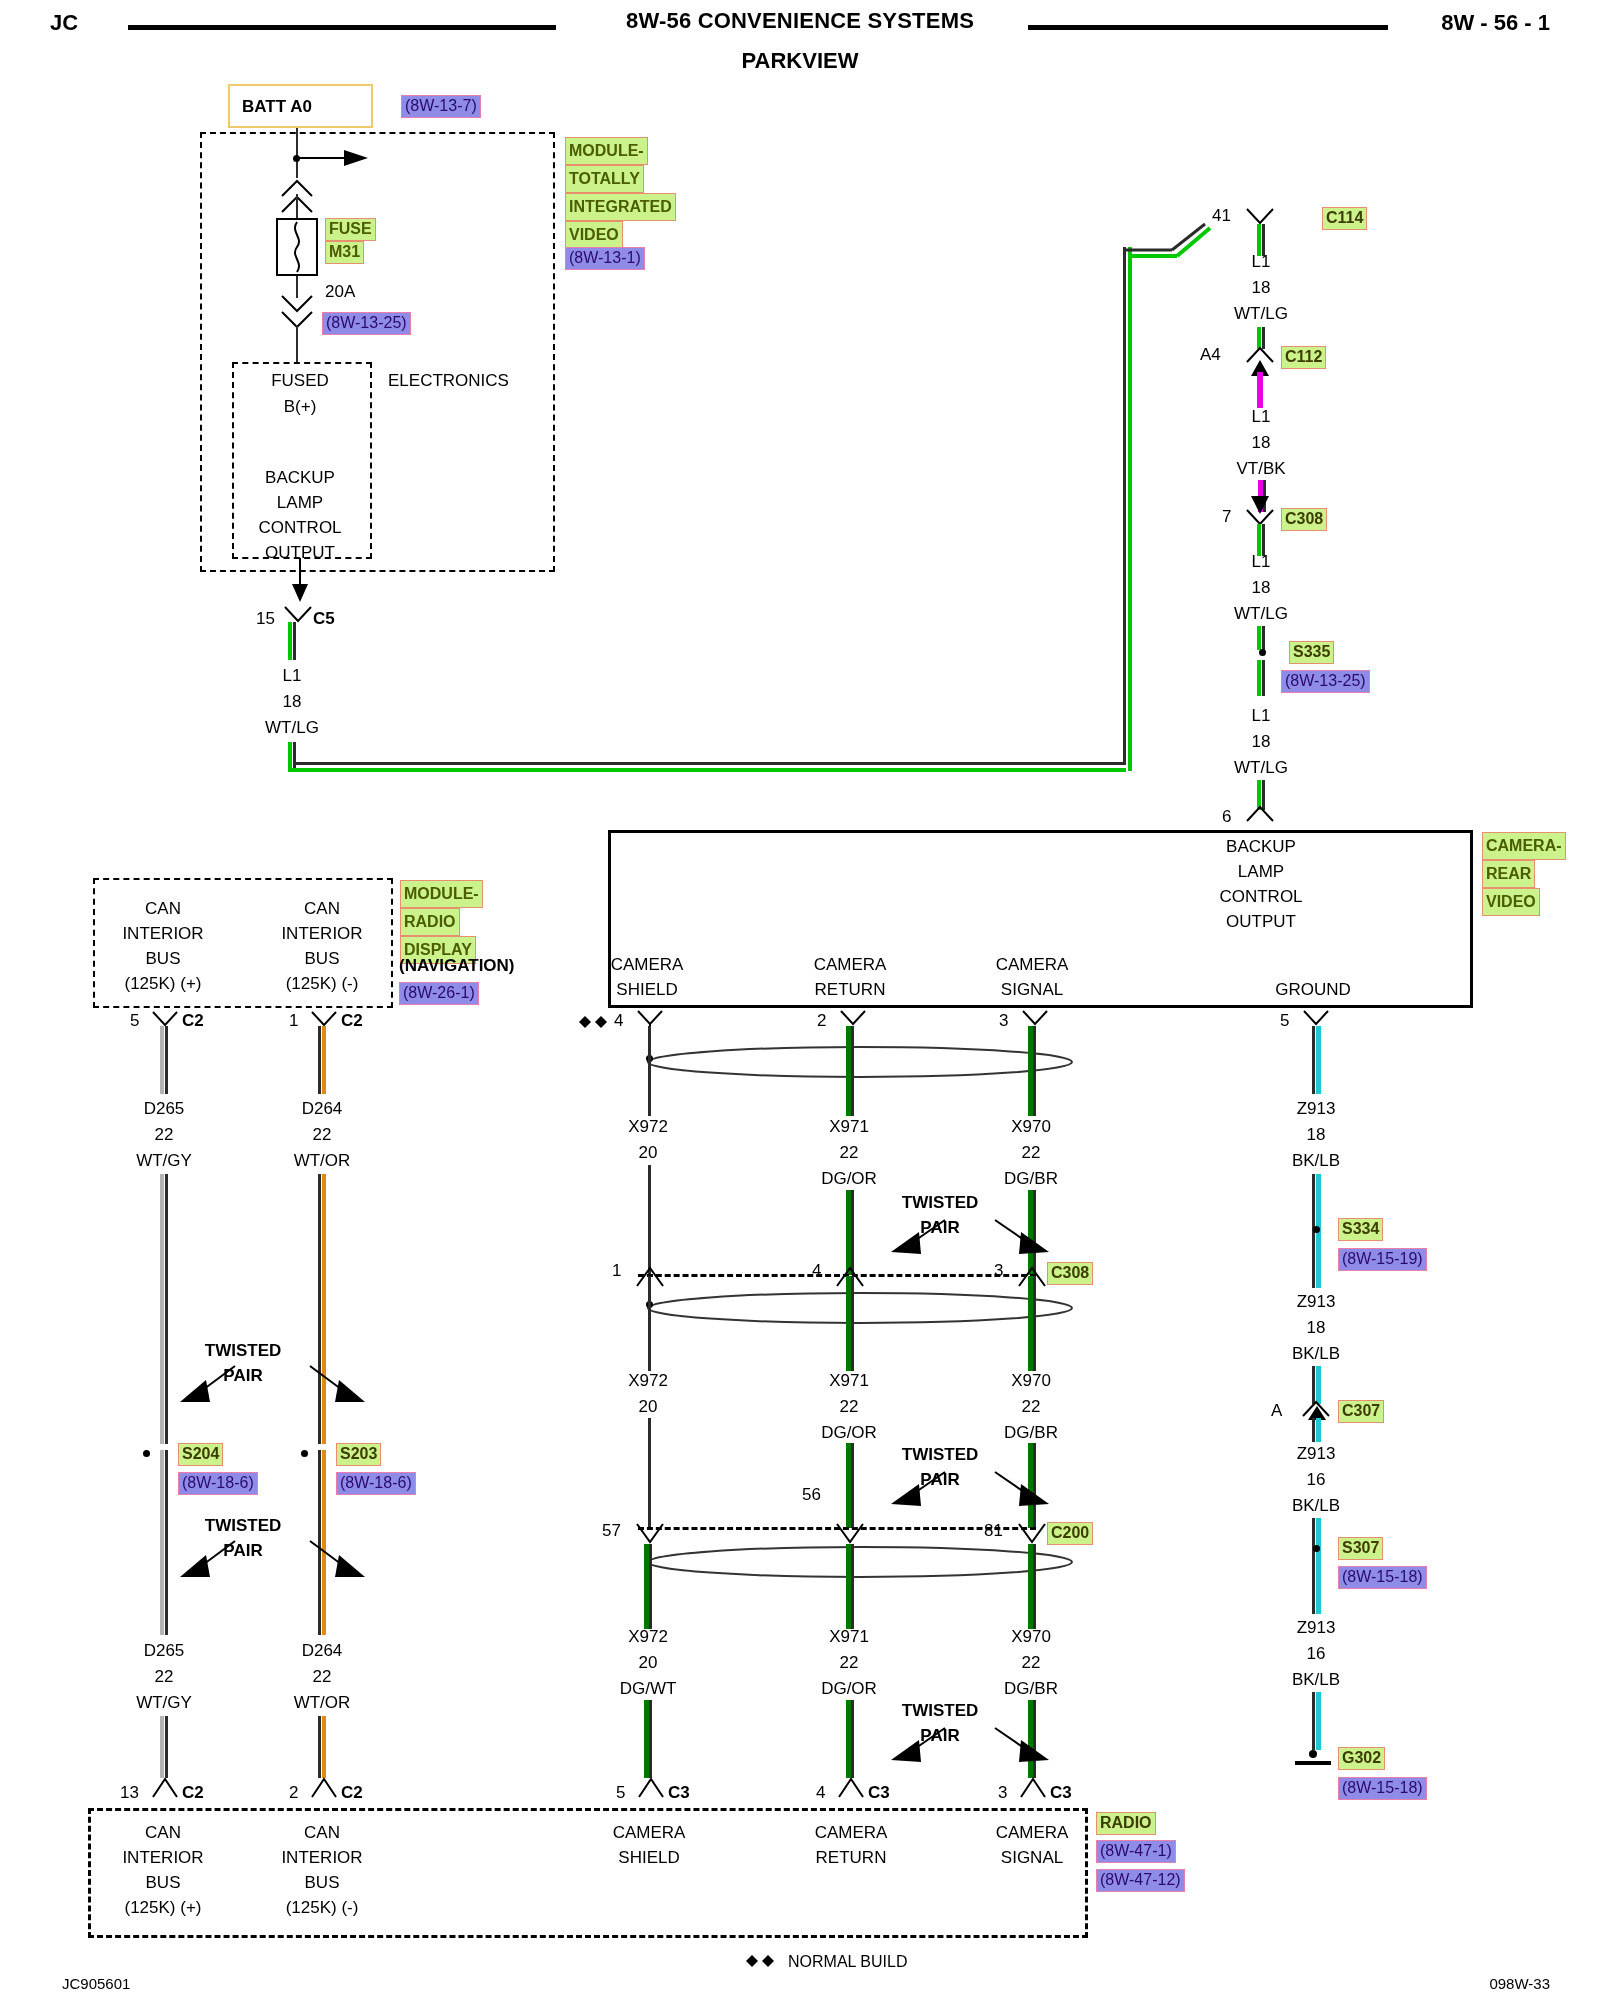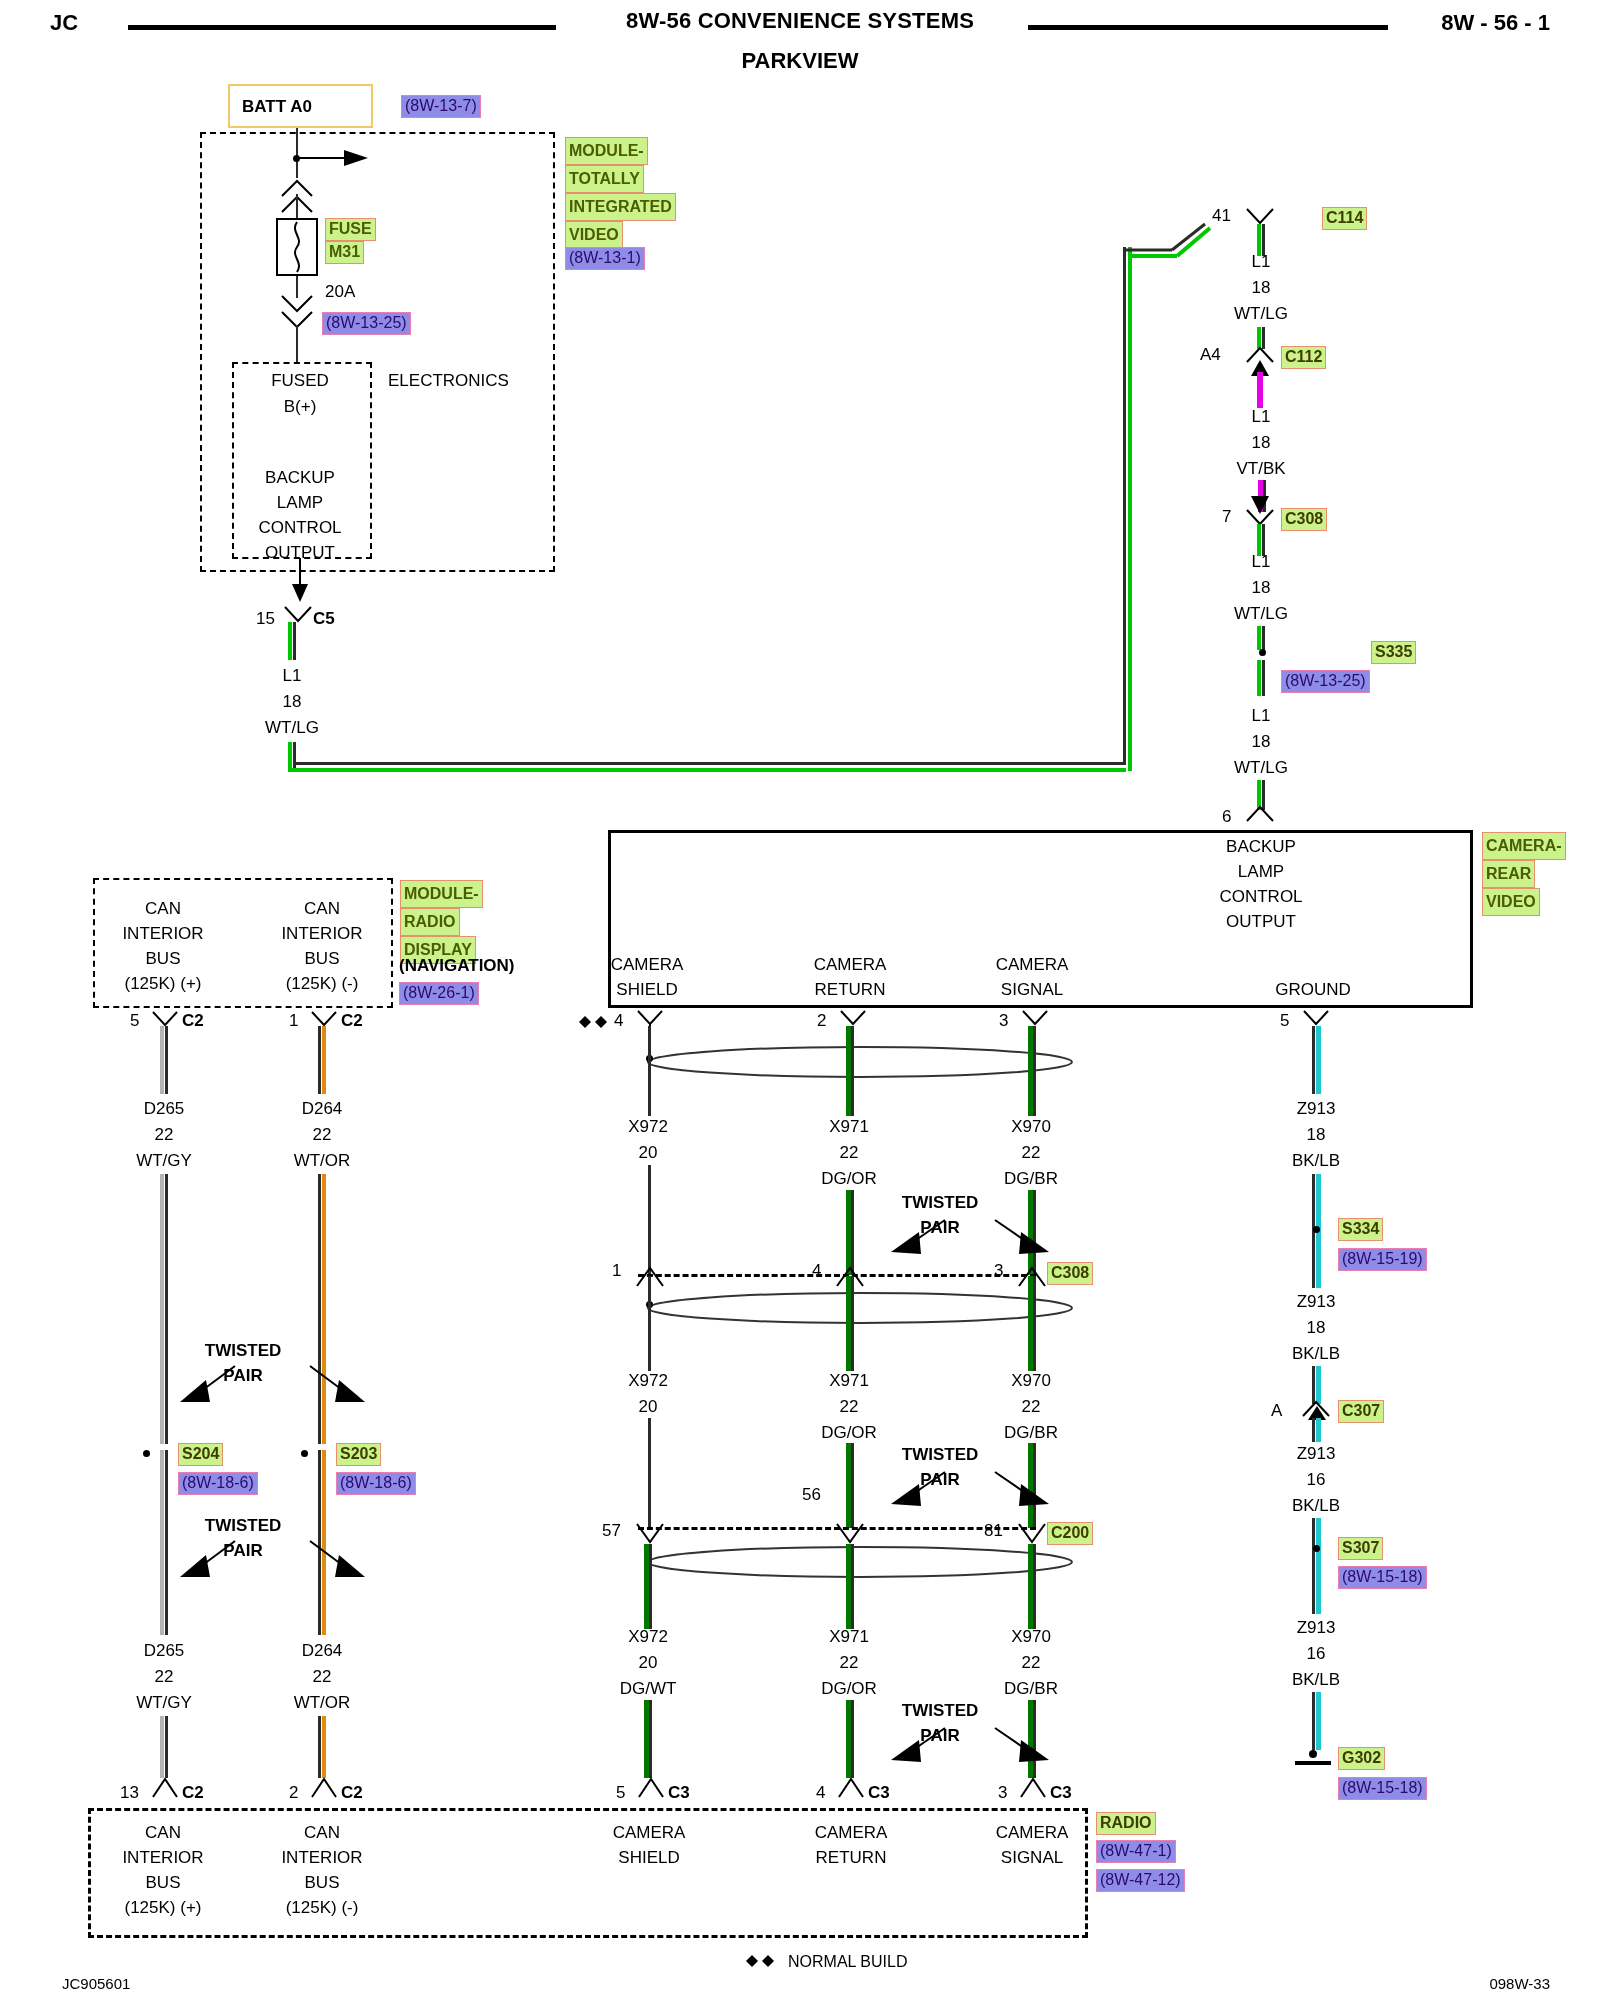--- a/index.html
+++ b/index.html
@@ -205,21 +205,21 @@
 </div>
 <div class="wire w-blk" style="left:1262px; top:524px; width:3px; height:32px;"></div>
 <div class="wire w-grn" style="left:1257px; top:524px; width:4px; height:32px;"></div>
 <div class="abs txt center" style="left:1261px; top:551px;">L1</div>
 <div class="abs txt center" style="left:1261px; top:577px;">18</div>
 <div class="abs txt center" style="left:1261px; top:603px;">WT/LG</div>
 <div class="wire w-blk" style="left:1262px; top:626px; width:3px; height:24px;"></div>
 <div class="wire w-grn" style="left:1257px; top:626px; width:4px; height:24px;"></div>
 
 <div class="dot" style="left:1259px; top:649px;"></div>
-<div class="abs" style="left:1323px; top:641px;padding-left:48px;">
+<div class="abs" style="left:1241px; top:641px;padding-left:48px;">
   <span class="chip-green-blk">S335</span>
 </div>
 <div class="abs" style="left:1281px; top:670px;">
   <span class="chip-blue">(8W-13-25)</span>
 </div>
 <div class="wire w-blk" style="left:1262px; top:660px; width:3px; height:36px;"></div>
 <div class="wire w-grn" style="left:1257px; top:660px; width:4px; height:36px;"></div>
 <div class="abs txt center" style="left:1261px; top:705px;">L1</div>
 <div class="abs txt center" style="left:1261px; top:731px;">18</div>
 <div class="abs txt center" style="left:1261px; top:757px;">WT/LG</div>

